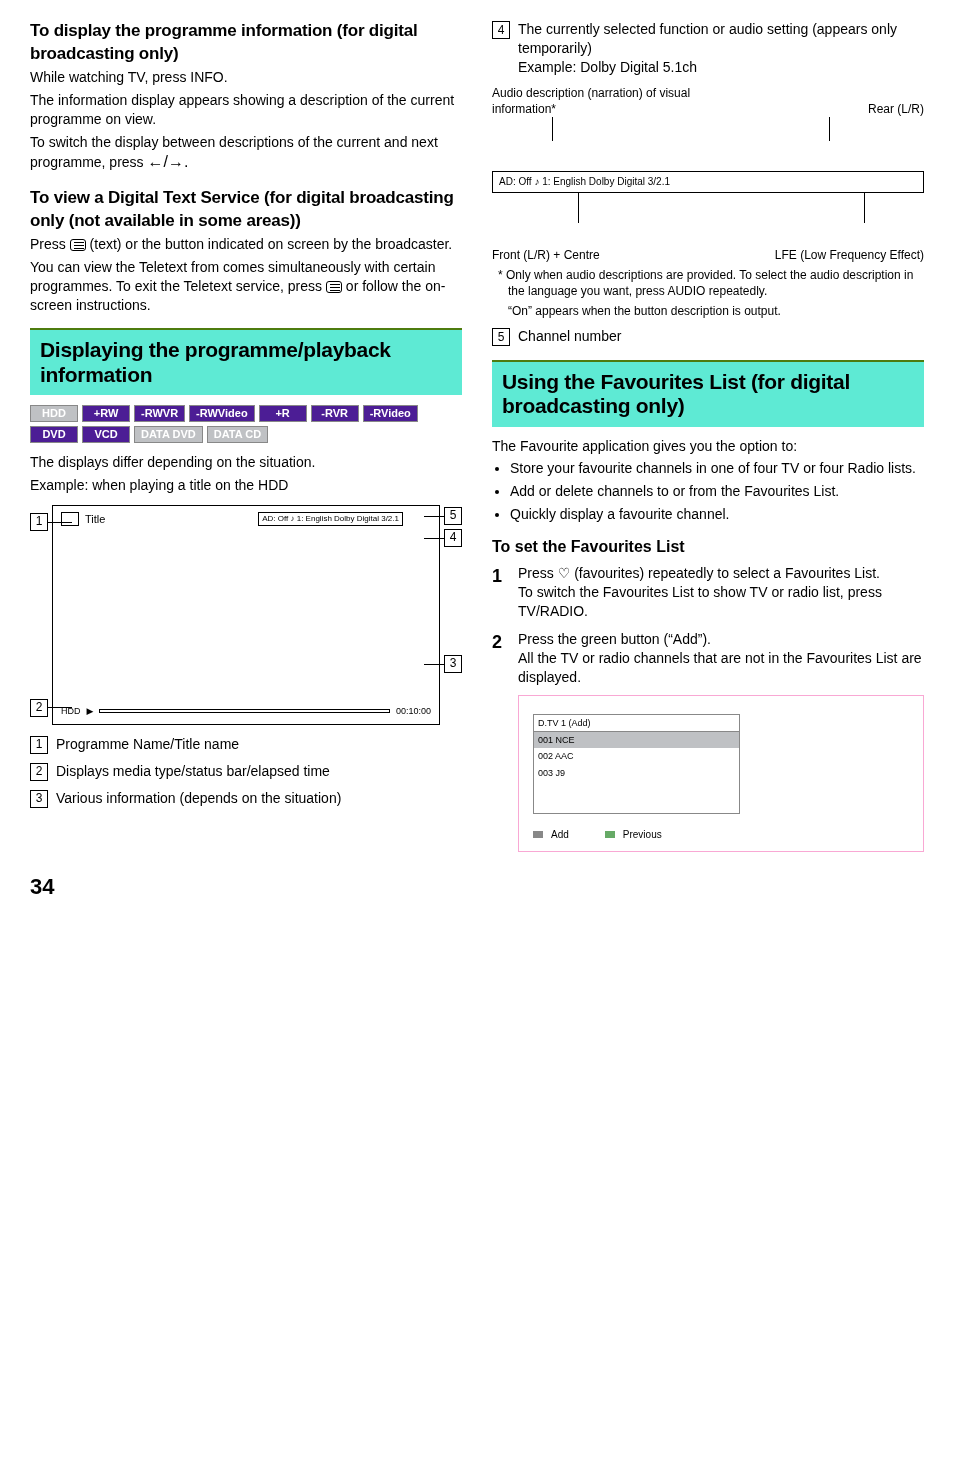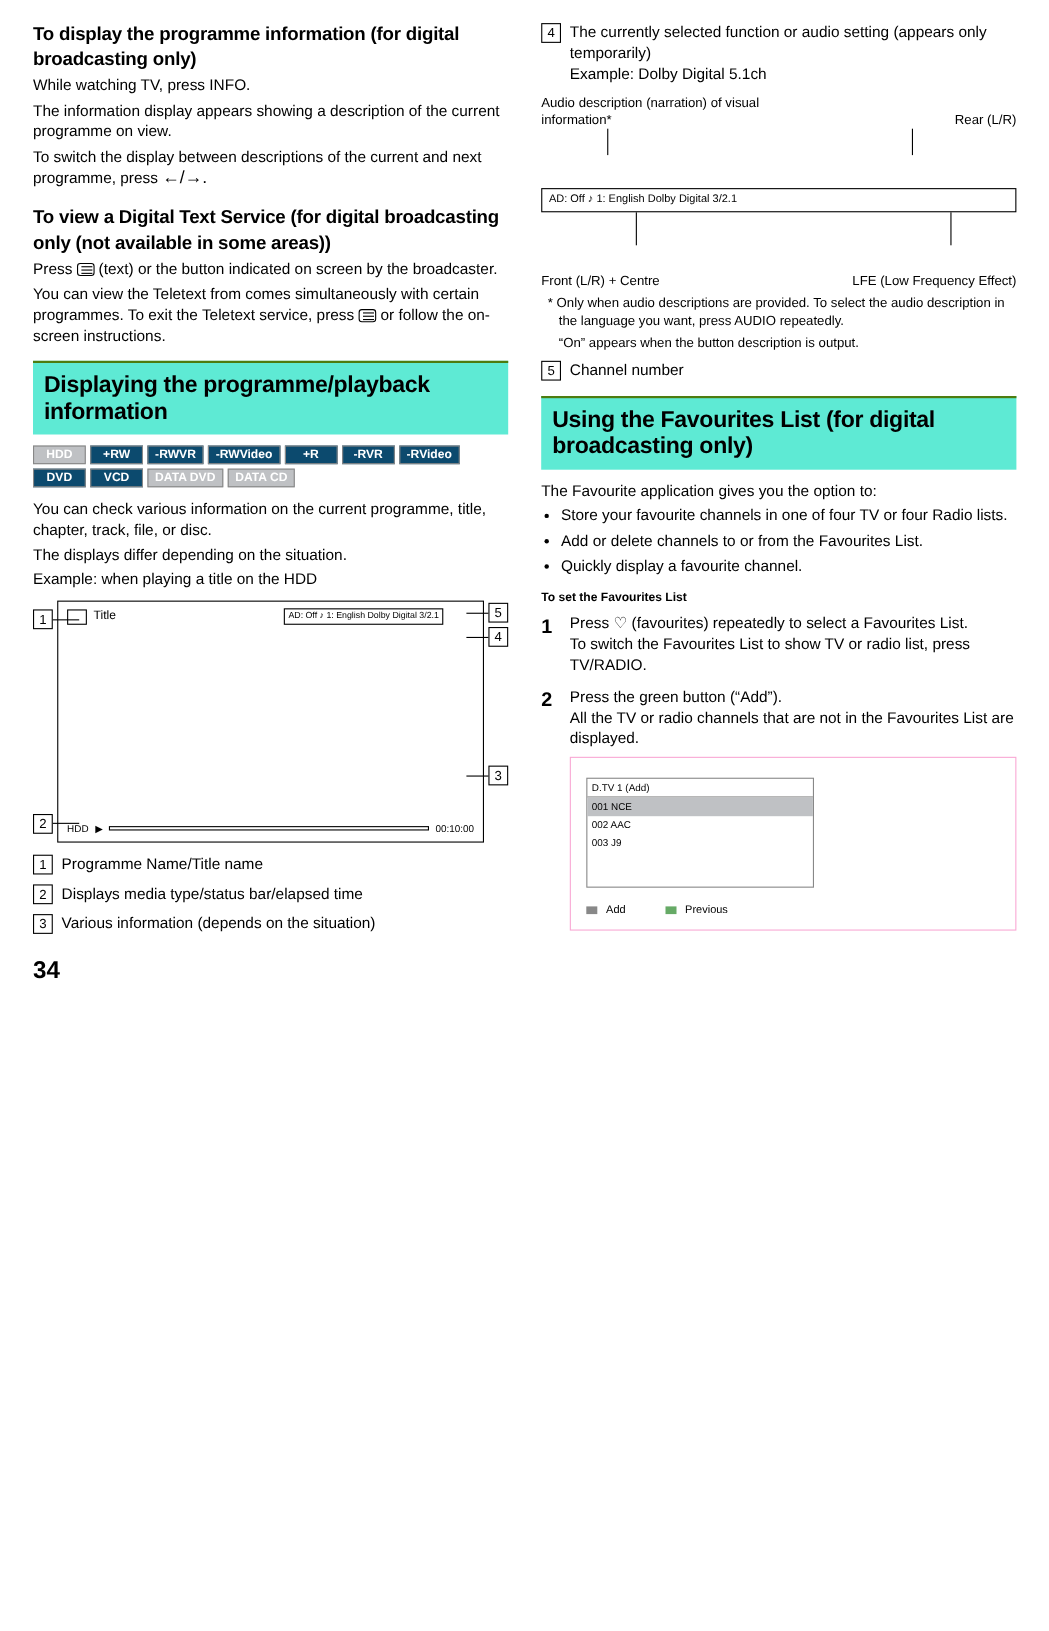--- a/index.html
+++ b/index.html
@@ -54,21 +54,21 @@
     align-items: center;
     justify-content: center;
     font-size: 11px;
     font-weight: bold;
     padding: 1px 6px;
     min-width: 48px;
     height: 17px;
     border: 1px solid #888;
   }
   .badge.light { background: #bfc1c4; color: #fff; }
-  .badge.dark { background: #0c4a6e; color: #fff; }
+  .badge.dark { background: #4c1d95; color: #fff; }
   h3.action {
     font-size: 16px;
     font-weight: bold;
     margin: 14px 0 6px 0;
   }
   .diagram {
     border: 1px solid #000;
     margin: 10px 0;
     position: relative;
     height: 220px;
@@ -122,21 +122,21 @@
   .dolby-box {
     border:1px solid #000; padding:3px 6px; font-size:10px;
     margin: 30px 0 30px 0; position:relative;
   }
   .dolby-bottom { display:flex; justify-content:space-between; font-size:12px; }
   .dolby-lines { position:relative; height:24px; }
   .dolby-lines .vline { position:absolute; width:1px; background:#000; }
   .footnote { font-size:12px; padding-left: 16px; text-indent:-10px; margin-bottom:4px; }
   .footnote2 { font-size:12px; padding-left: 16px; margin-bottom:4px; }
   .bullet-list li { list-style: disc; margin-left: 18px; margin-bottom:4px; }
-  h3.sub2 { font-size:11px; font-weight:bold; margin: 12px 0 6px 0; }
+  h3.sub2 { font-size:16px; font-weight:bold; margin: 12px 0 6px 0; }
   .step { display:flex; gap:10px; margin-bottom:10px; align-items:flex-start; }
   .step .sn { font-size:18px; font-weight:bold; flex:0 0 16px; }
   .step .st { flex:1; }
   .heart-icon::before { content:"\2661"; }
   .txt-icon {
     display:inline-block; border:1px solid #000; border-radius:3px;
     width:16px; height:12px; position:relative; top:2px;
   }
   .txt-icon::before {
     content:""; position:absolute; left:3px; top:2px; width:10px; height:1px; background:#000;
@@ -187,21 +187,20 @@
       <span class="badge dark">-RWVideo</span>
       <span class="badge dark">+R</span>
       <span class="badge dark">-RVR</span>
       <span class="badge dark">-RVideo</span>
       <span class="badge dark">DVD</span>
       <span class="badge dark">VCD</span>
       <span class="badge light">DATA DVD</span>
       <span class="badge light">DATA CD</span>
     </div>
 
-    <p>You can check various information on the current programme, title, chapter, track, file, or disc.</p>
 
     <p>The displays differ depending on the situation.</p>
     <p>Example: when playing a title on the HDD</p>
 
     <div style="position:relative; margin-left:22px; margin-right:22px;">
       <div class="diagram">
         <div class="row-top">
           <span class="title-icon"></span>
           <span>Title</span>
           <span class="audio-box">AD: Off   ♪ 1: English  Dolby Digital 3/2.1</span>

